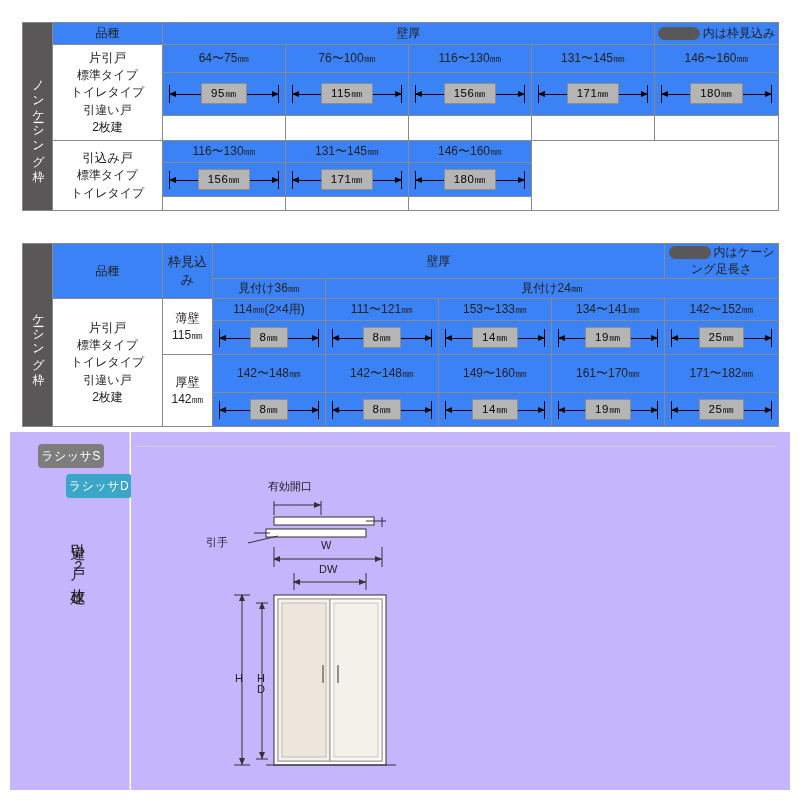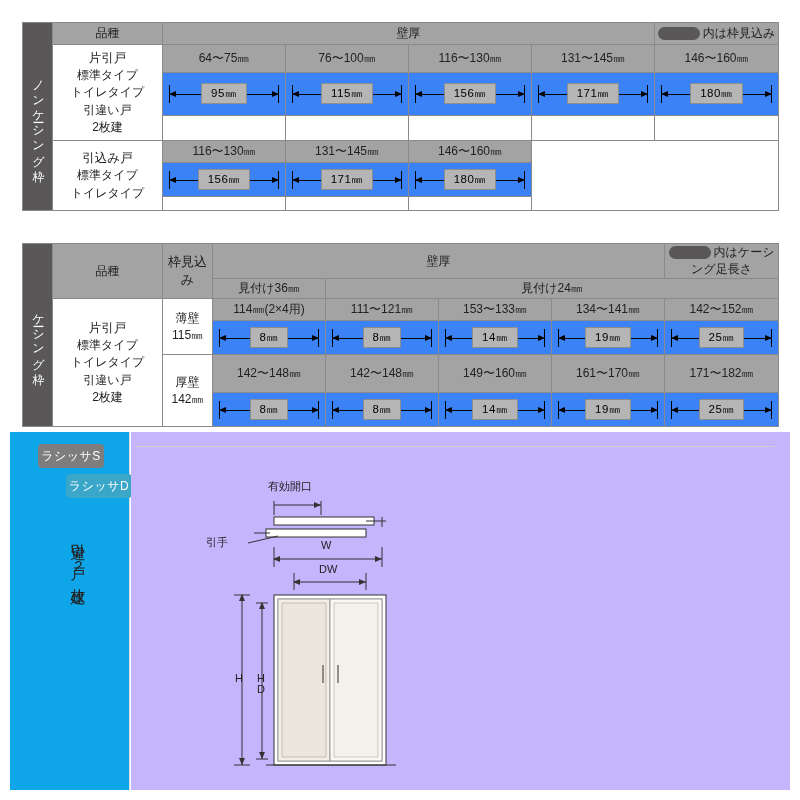--- a/index.html
+++ b/index.html
@@ -20,21 +20,21 @@
     background: #fff;
   }
   .tbl td, .tbl th {
     border: 1px solid #8a8a8a;
     font-weight: normal;
     text-align: center;
     vertical-align: middle;
     font-size: 12px;
     padding: 0;
   }
-  .hdr { background: #a3a3a3; font-size: 12.5px; margin-left: 13px; }
+  .hdr { background: #3b82f6; font-size: 12.5px; margin-left: 13px; }
   .sidehdr {
     background: #595757;
     color: #fff;
     font-size: 13px;
     letter-spacing: 1px;
     writing-mode: vertical-rl;
     text-orientation: upright;
     line-height: 1.15;
   }
   .sidehdr span { display: inline-block; }
@@ -111,21 +111,21 @@
   .bottom {
     position: absolute;
     left: 10px; top: 432px;
     width: 780px; height: 358px;
     background: #ffffff;
   }
   .bot-left {
     position: absolute;
     left: 0; top: 0;
     width: 120px; height: 358px;
-    background: #0ea5e9;
+    background: #c4b5fd;
     border-right: 1px solid #dcdcdc;
   }
   .tagS, .tagD {
     position: absolute;
     left: 28px;
     width: 66px; height: 24px;
     border-radius: 4px;
     color: #fff;
     font-size: 12px;
     line-height: 24px;

